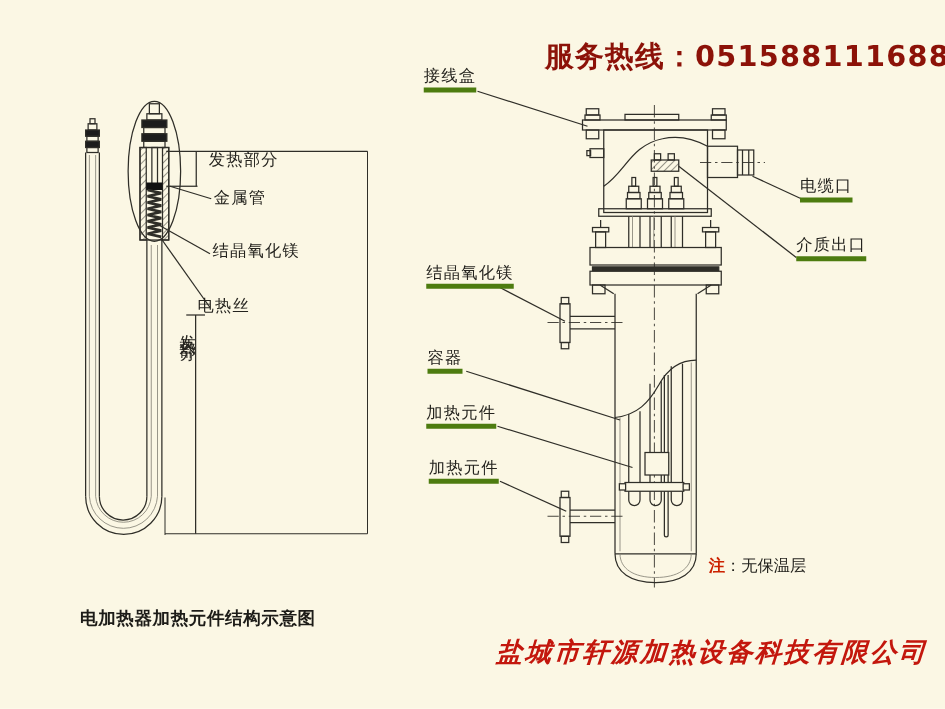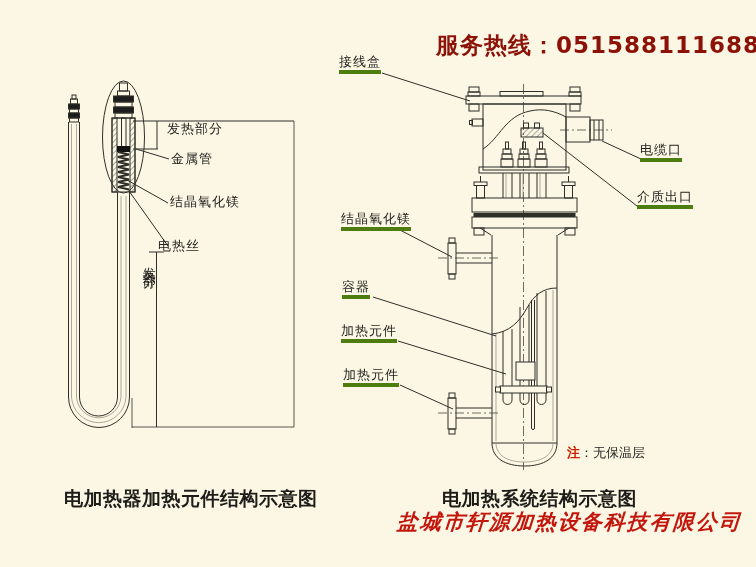--- a/index.html
+++ b/index.html
@@ -11,21 +11,21 @@
   .layer{position:absolute;left:0;top:0;width:756px;height:421px;}
   .lbl{
     position:absolute;font-size:13px;color:#24231e;line-height:1.05;white-space:nowrap;
     letter-spacing:1px;
   }
   .ul{border-bottom:4px solid #4d7c0f;padding-bottom:1px;}
   .vertical{
     writing-mode:vertical-rl;text-orientation:upright;letter-spacing:3px;white-space:normal;
   }
   .caption{
-    position:absolute;font-size:19px;font-weight:bold;color:#1d1c18;letter-spacing:0.5px;
+    position:absolute;font-size:14px;font-weight:bold;color:#1d1c18;letter-spacing:0.5px;
     white-space:nowrap;
   }
   .hotline{
     position:absolute;left:436px;top:30px;font-size:23px;font-weight:bold;color:#8c1208;
     letter-spacing:1px;white-space:nowrap;
   }
   .note{position:absolute;left:567px;top:444px;font-size:13px;white-space:nowrap;color:#24231e;}
   .note .pre{color:#cc2200;font-weight:bold;}
   .company{position:absolute;right:14px;text-align:right;white-space:nowrap;}
   .company-cn{
@@ -244,17 +244,16 @@
     <div class="lbl ul" style="left:341px;top:212px">结晶氧化镁</div>
     <div class="lbl ul" style="left:342px;top:280px">容器</div>
     <div class="lbl ul" style="left:341px;top:324px">加热元件</div>
     <div class="lbl ul" style="left:343px;top:368px">加热元件</div>
 
     <div class="note">
       <span class="pre">注</span><span>：无保温层</span>
     </div>
 
     <div class="caption" style="left:64px;top:486px">电加热器加热元件结构示意图</div>
-    <div class="caption" style="left:442px;top:486px">电加热系统结构示意图</div>
 
     <div class="company company-cn">盐城市轩源加热设备科技有限公司</div>
   </div>
 </div>
 
 </body></html>

